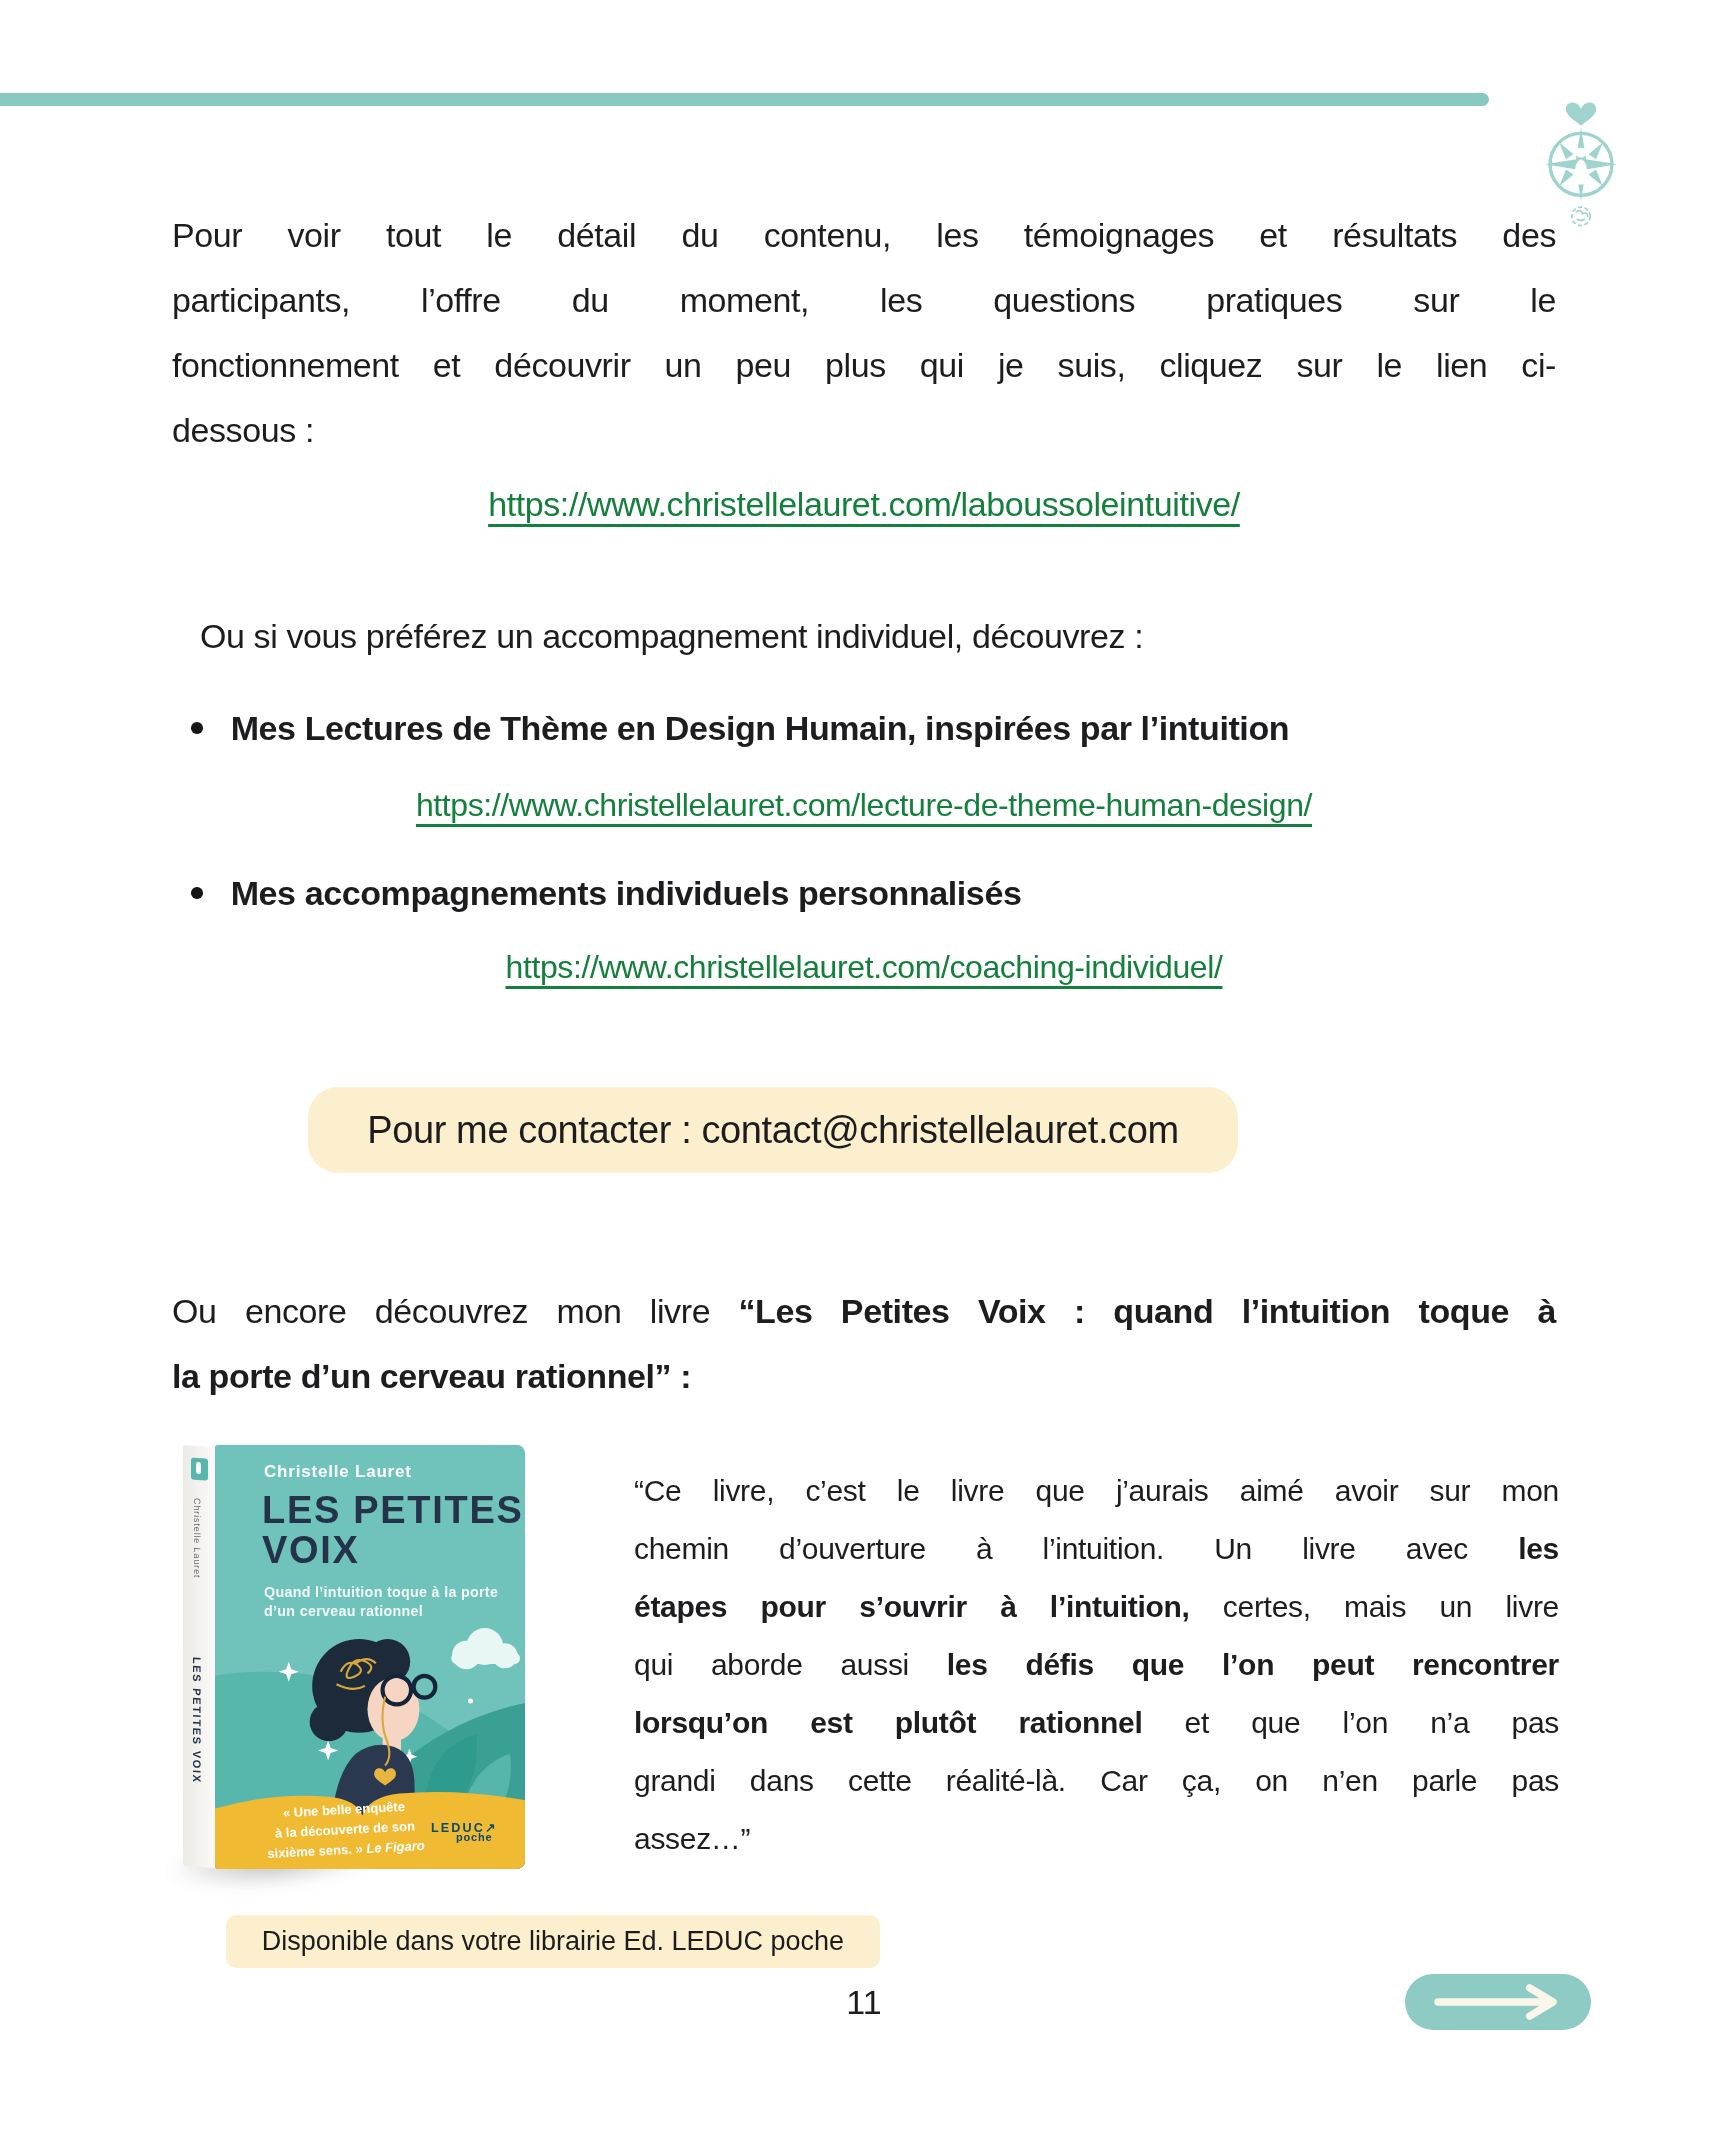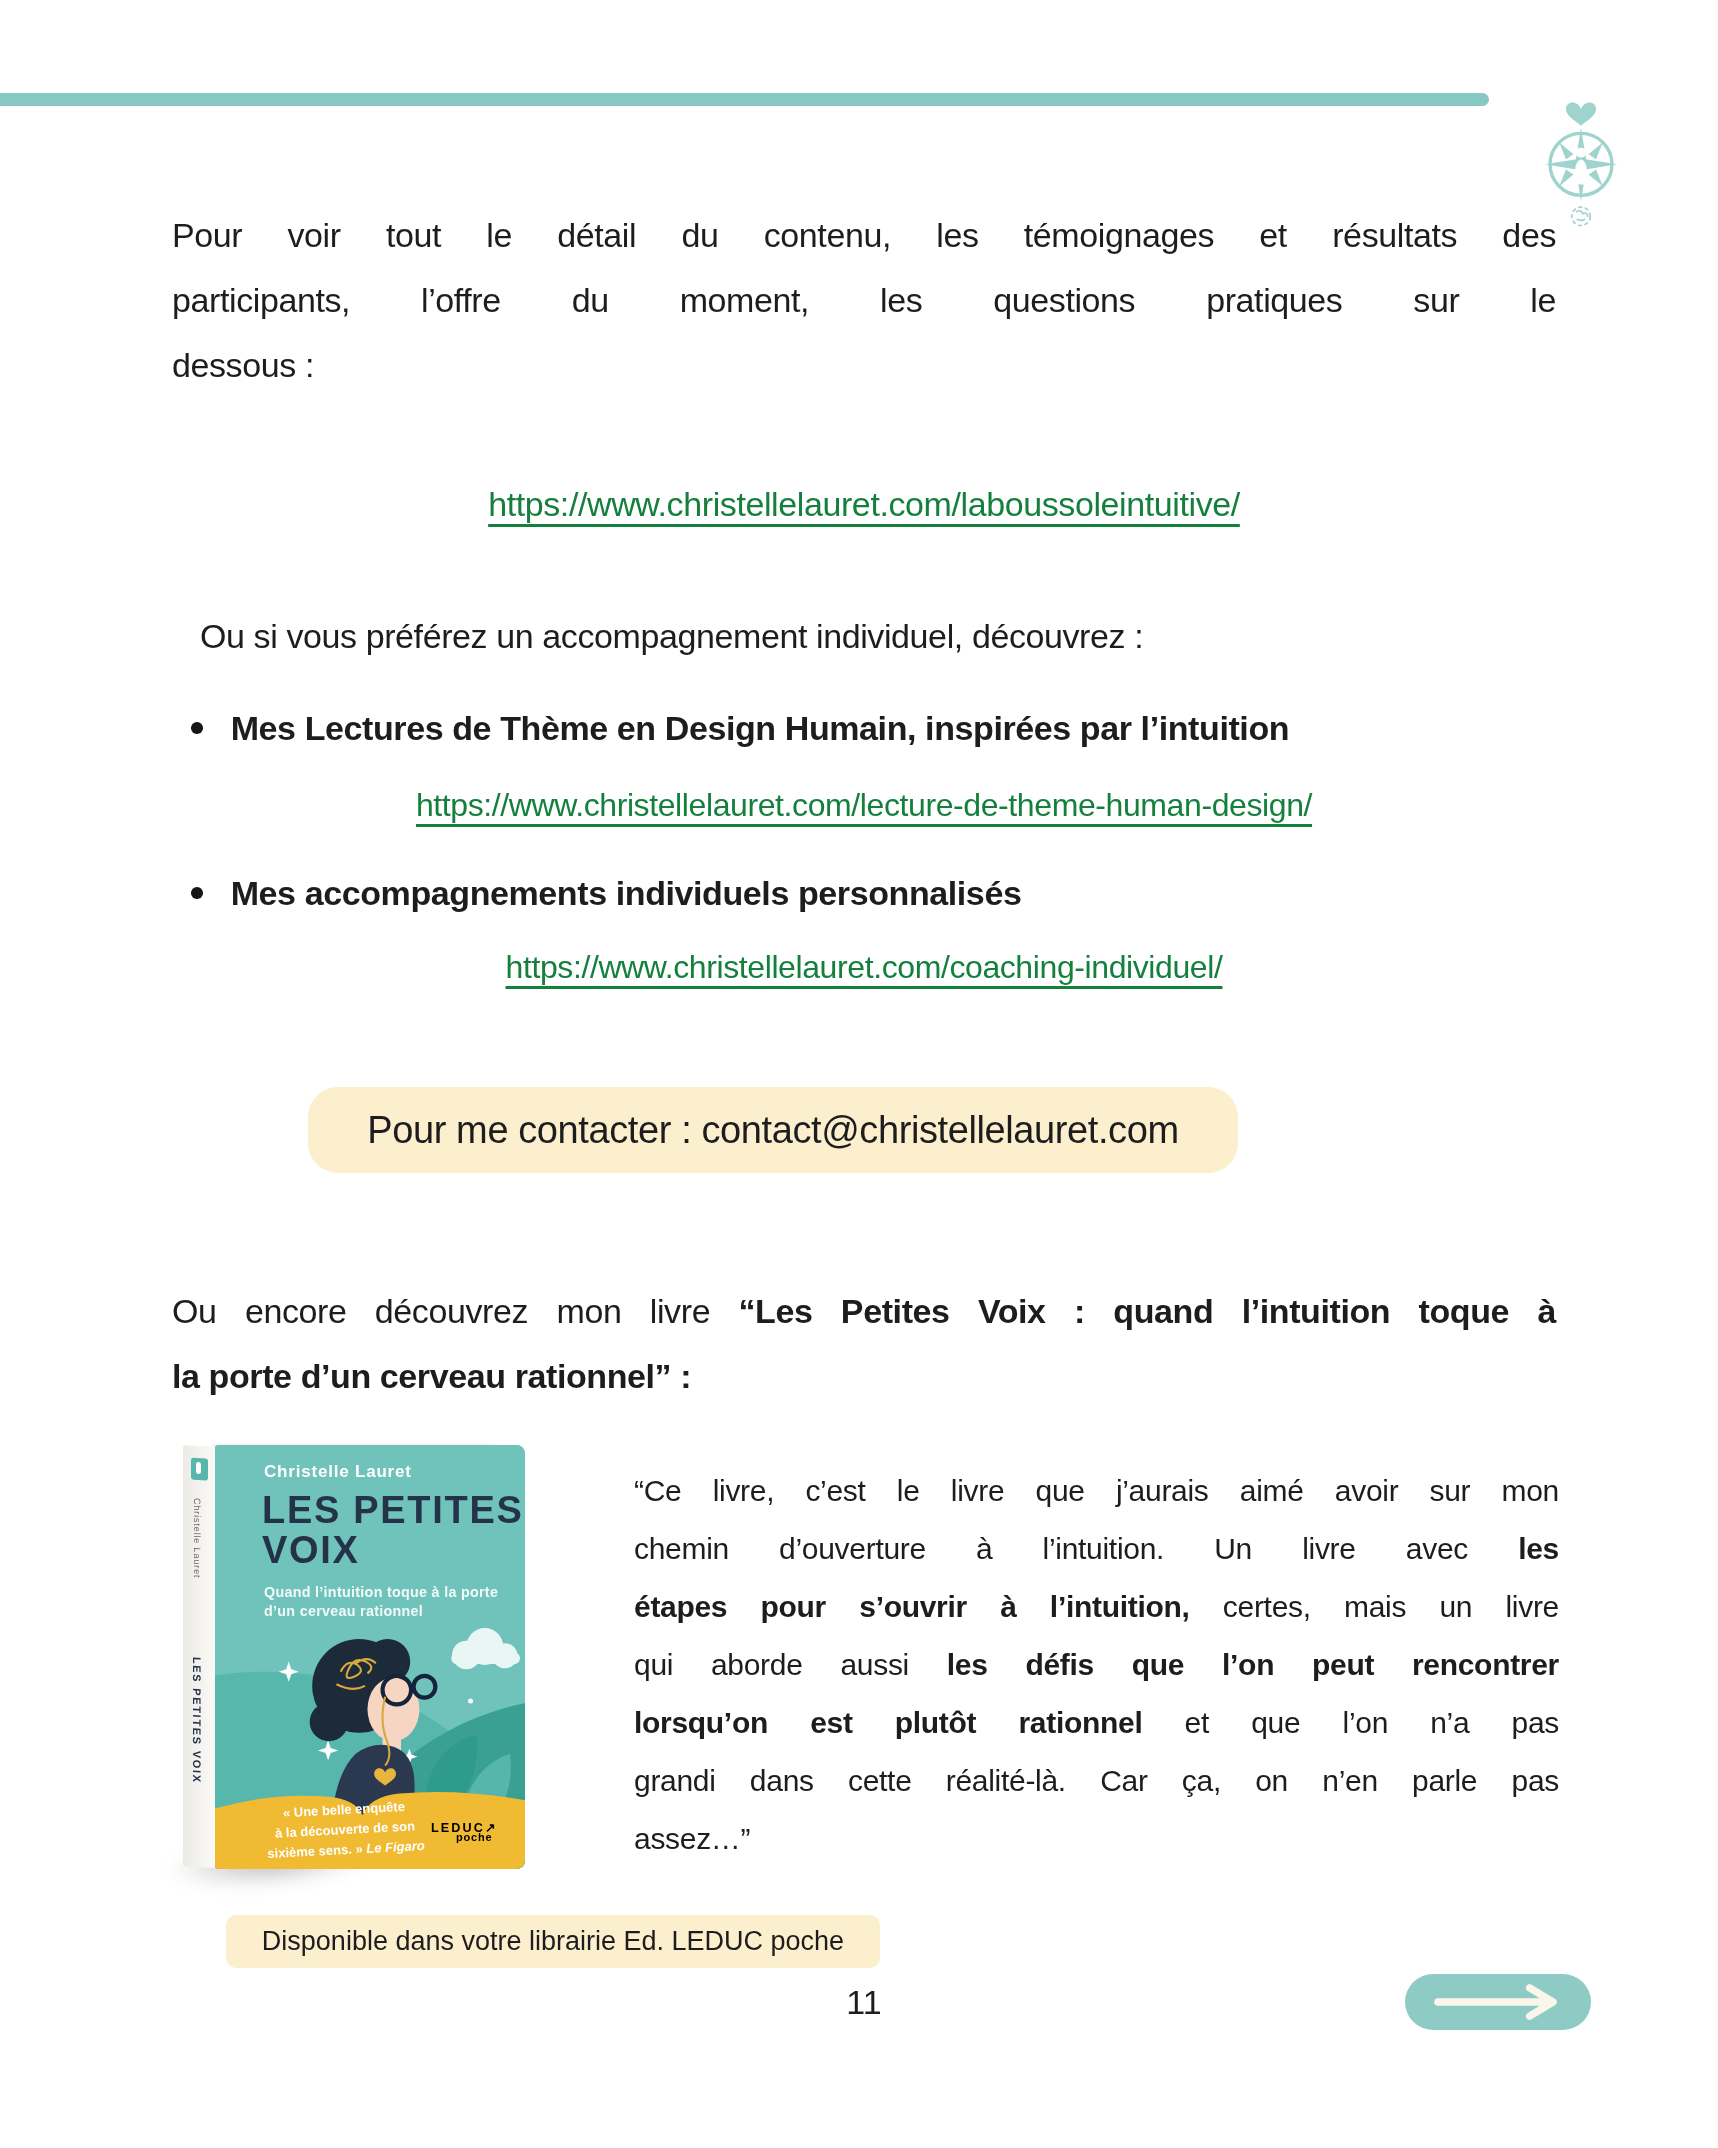--- a/index.html
+++ b/index.html
@@ -50,21 +50,21 @@
   .spinetitle{left:7.6px;top:211px;writing-mode:vertical-rl;font-size:11px;font-weight:bold;color:#24334a;letter-spacing:1.7px;}
   .front{left:32px;top:3.4px;width:310px;height:424px;border-radius:3.4px 8.4px 8.4px 3.4px;overflow:hidden;background:#6fc3ba;}
   .coverart{position:absolute;left:0;top:0;}
   .covauthor{left:49px;top:17px;font-size:17px;color:#ffffff;letter-spacing:0.8px;font-weight:bold;}
   .covtitle{left:47px;top:45px;font-size:38px;line-height:40px;font-weight:bold;color:#24334a;letter-spacing:1.7px;}
   .covsub{left:49px;top:138px;font-size:14.3px;line-height:18.5px;color:#f2fbf9;font-weight:bold;letter-spacing:0.3px;}
   .band{left:0;top:340px;width:310px;height:84px;}
   .bandquote{left:40px;top:15px;width:180px;font-size:13px;line-height:20px;color:#ffffff;font-weight:bold;
              text-align:center;transform:rotate(-3deg);}
   .bandquote .it{font-style:italic;}
-  .leduc{left:216px;top:35px;color:#000000;font-weight:bold;font-size:12.6px;letter-spacing:2.1px;}
+  .leduc{left:216px;top:35px;color:#0c4a6e;font-weight:bold;font-size:12.6px;letter-spacing:2.1px;}
   .leducsub{position:absolute;left:25px;top:11px;font-size:11px;letter-spacing:0.8px;font-weight:bold;}
 </style>
 </head>
 <body>
 
 <div class="canvas">
 
   <div class="abs topbar"></div>
 
   <div class="abs logo">
@@ -86,20 +86,21 @@
           <circle cx="50" cy="158" r="11" stroke-dasharray="5 3"></circle>
           <path d="M44,153 q6,-4 8,2 q6,-3 6,4 M45,161 q5,4 10,0"></path>
         </g>
       </g>
     </svg>
   </div>
 
   <div class="abs para1">
     <div class="ln jl">Pour voir tout le détail du contenu, les témoignages et résultats des</div>
     <div class="ln jl">participants, l’offre du moment, les questions pratiques sur le</div>
+    <div class="ln jl">fonctionnement et découvrir un peu plus qui je suis, cliquez sur le lien ci-</div>
     <div class="ln">dessous :</div>
   </div>
 
   <a class="abs link" style="top:485px;" href="#">https://www.christellelauret.com/laboussoleintuitive/</a>
 
   <div class="abs bullet" style="top:709px;">
     <span class="dot"></span><span>Mes Lectures de Thème en Design Humain, inspirées par l’intuition</span>
   </div>
 
   <div class="abs altintro">Ou si vous préférez un accompagnement individuel, découvrez :</div>

